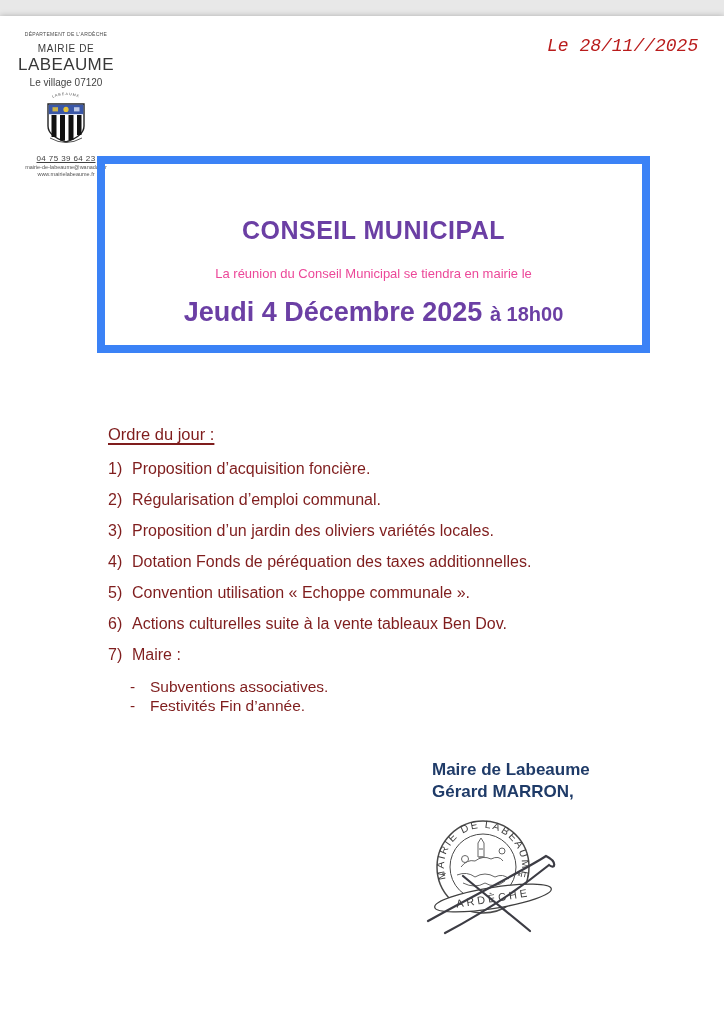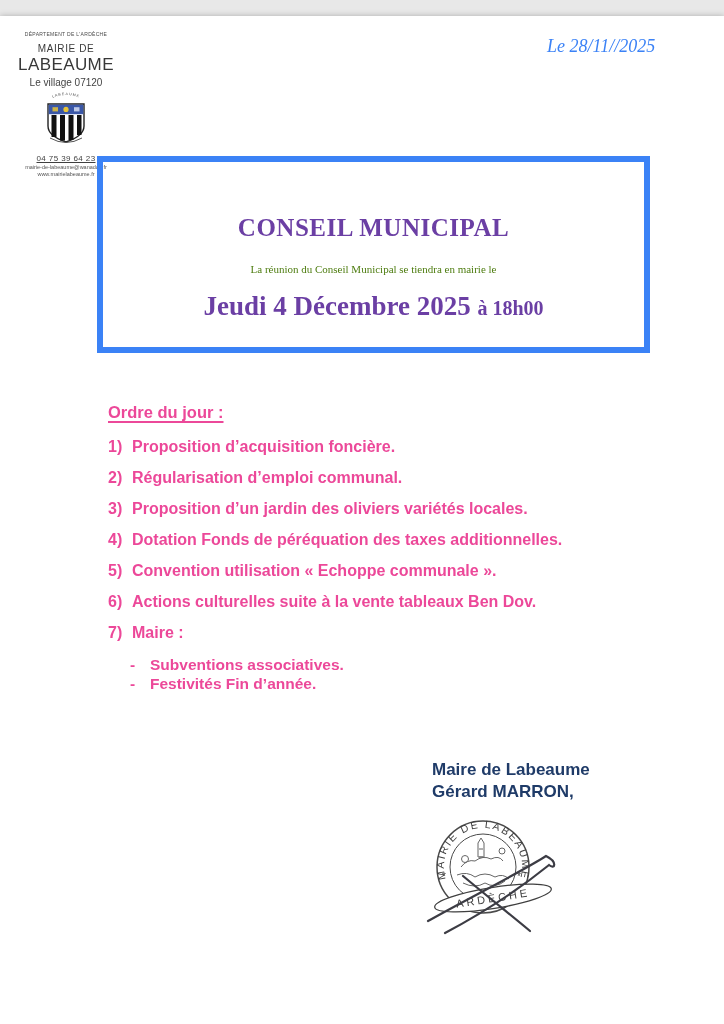--- a/index.html
+++ b/index.html
@@ -13,34 +13,34 @@
   .logo-dept{font-size:5px; letter-spacing:.3px; color:#4a4a4a; white-space:nowrap;}
   .logo-mairie{font-size:10px; margin-top:6px; letter-spacing:.6px; color:#3a3a3a;}
   .logo-name{font-size:17px; margin-top:1px; letter-spacing:.4px; color:#383838;}
   .logo-village{font-size:10px; margin-top:2px; color:#444;}
   .logo-shield{margin-top:4px;}
   .logo-phone{font-size:8px; margin-top:4px; color:#3f3f3f; letter-spacing:.4px;text-decoration:underline;}
   .logo-email,.logo-web{font-size:5.5px; color:#555; margin-top:1px;}
   
   .doc-date{
     position:absolute; left:547px; top:20px;
-    font-family:Liberation Serif, serif; font-style:italic;
-    font-size:18px; color:#3b82f6;
+    font-family:Liberation Mono, monospace; font-style:italic;
+    font-size:18px; color:#b91c1c;
   }
   
   .announce{
     position:absolute; left:97px; top:140px; width:553px; height:197px;
-    border:6px solid #3b82f6; box-sizing:border-box; text-align:center;font-family:Liberation Serif, serif;
+    border:8px solid #3b82f6; box-sizing:border-box; text-align:center;
   }
   .announce-title{margin-top:52px; font-size:25px; font-weight:bold; color:#6B3FA4; letter-spacing:.5px;}
-  .announce-sub{margin-top:21px; font-size:11px; font-weight:500; color:#4d7c0f;}
+  .announce-sub{margin-top:21px; font-size:13px; font-weight:500; color:#ec4899;}
   .announce-date{margin-top:16px; font-size:27px; font-weight:bold; color:#6B3FA4;}
   .announce-time{font-size:20px;}
   
-  .agenda{position:absolute; left:108px; top:387px; width:480px; color:#ec4899; font-weight:bold;}
+  .agenda{position:absolute; left:108px; top:409px; width:480px; color:#7f1d1d; font-weight:normal;}
   .agenda-heading{
     display:inline-block; font-size:16.5px;
     text-decoration:underline; text-decoration-thickness:1.5px; text-underline-offset:3px;
   }
   .agenda-list{margin-top:16px;}
   .agenda-item{display:flex; margin-bottom:12.5px; font-size:16px; line-height:18.5px;}
   .agenda-num{width:24px; flex:0 0 24px;}
   .agenda-sub{margin-top:7px; margin-left:22px;}
   .agenda-sub-item{display:flex; font-size:15.5px; line-height:19px;}
   .agenda-dash{width:20px; flex:0 0 20px;}

